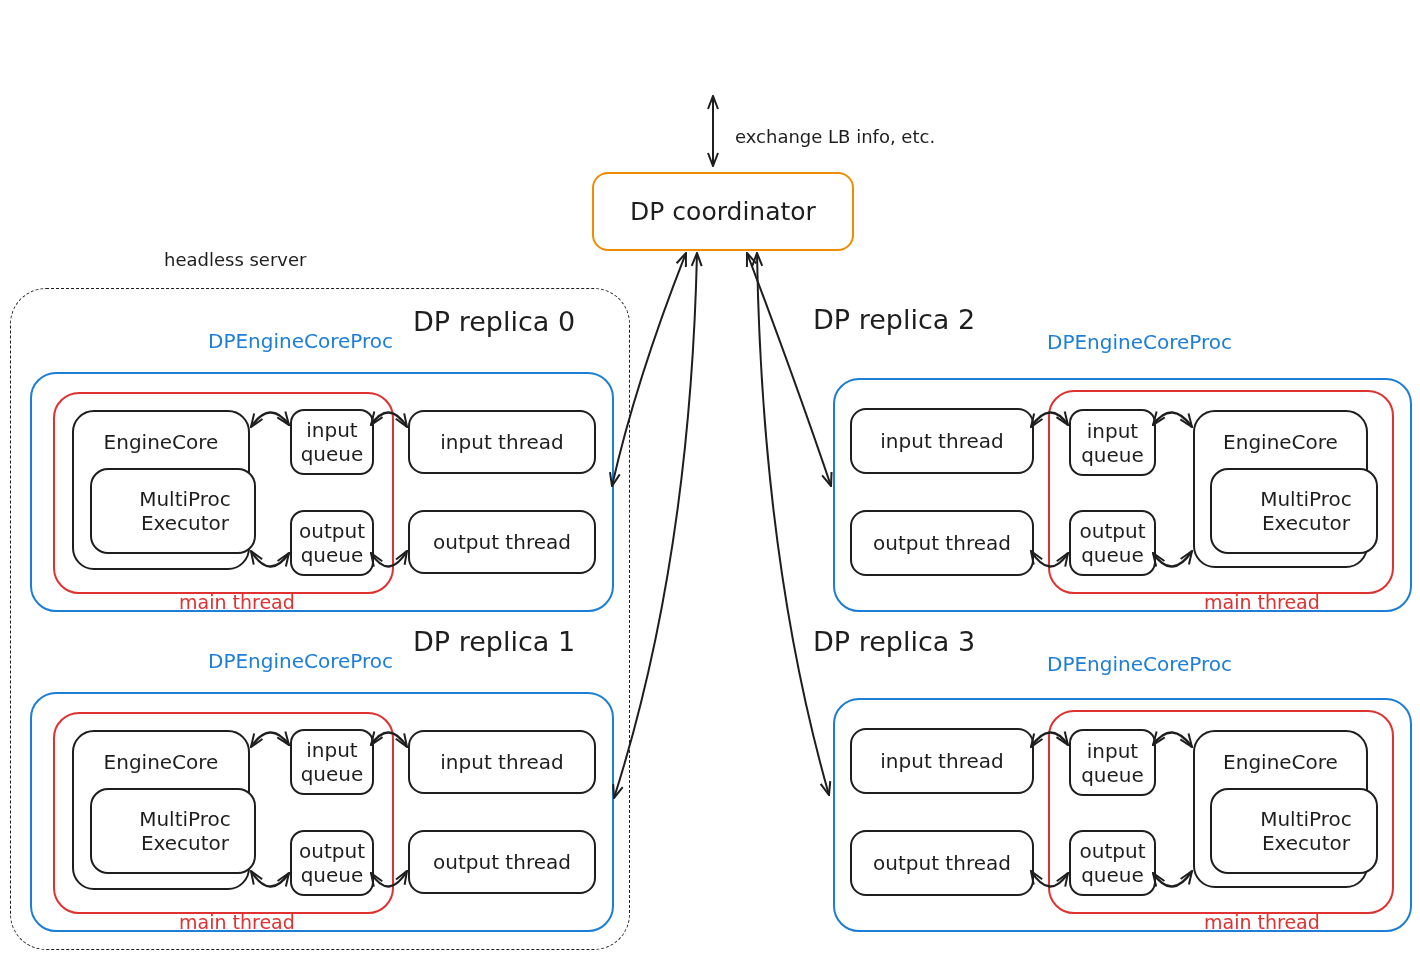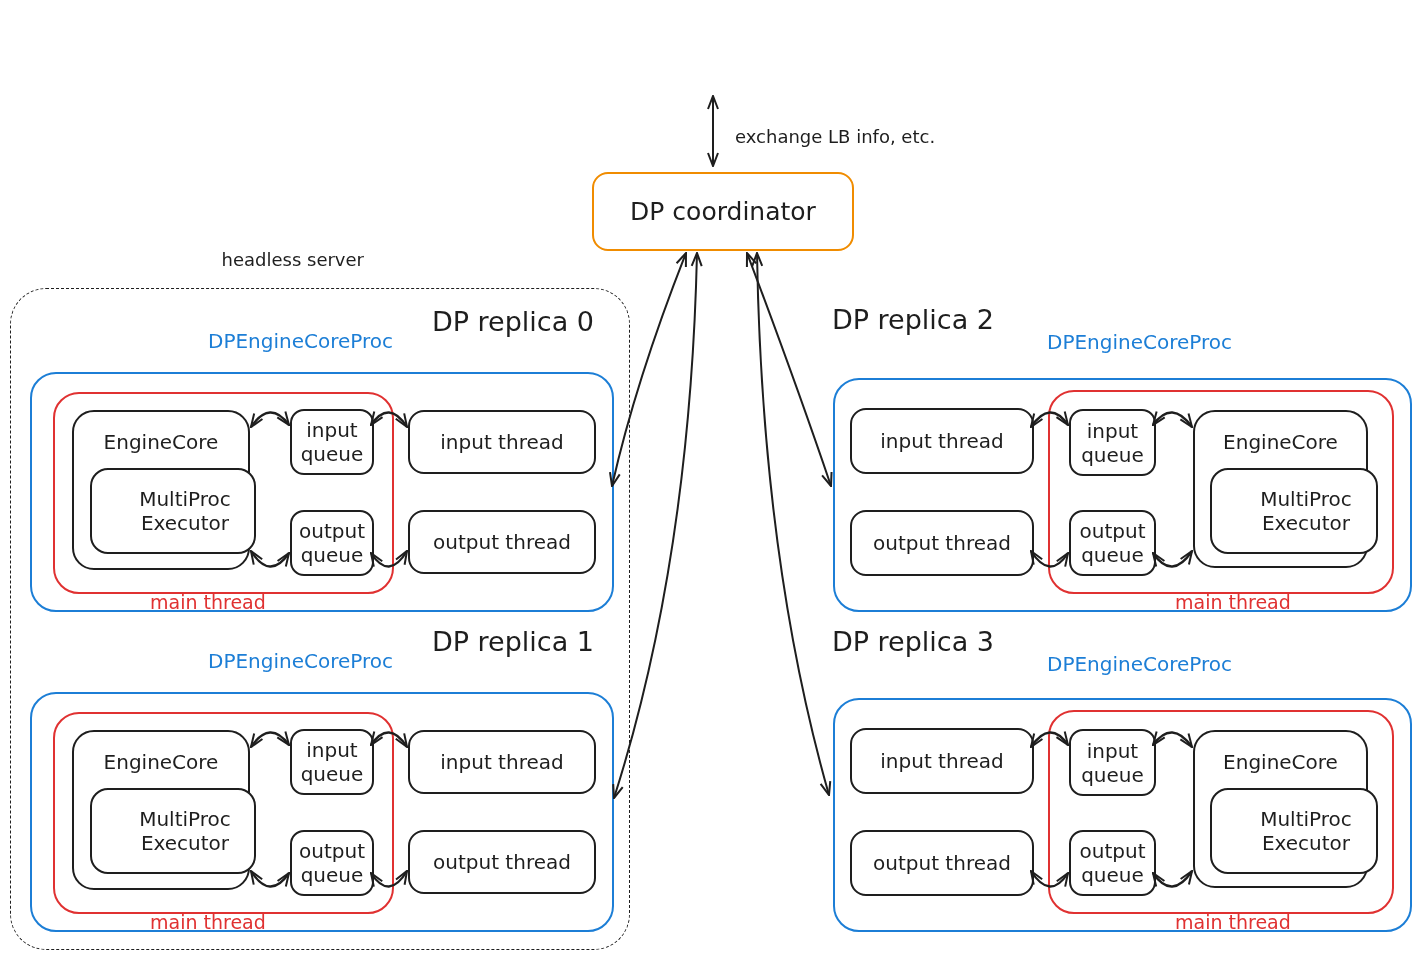--- a/index.html
+++ b/index.html
@@ -10,40 +10,40 @@
           font-family:"DejaVu Sans",sans-serif;color:var(--ink);overflow:hidden;}
   .box{position:absolute;border:2.7px solid var(--ink);border-radius:16px;background:#fff;
        display:flex;align-items:center;justify-content:center;text-align:center;
        font-size:20px;line-height:1.2;white-space:pre-line;}
   .frame{position:absolute;border-radius:26px;background:transparent;}
   .frame.blue{border:2.7px solid var(--blue);}
   .frame.red{border:2.7px solid var(--red);}
   .lbl{position:absolute;color:var(--ink);}
   .node-title{font-size:25px;}
   .replica{position:absolute;width:0;height:0;}
-  .replica-title{font-size:27px;text-align:center;white-space:nowrap;}
+  .replica-title{font-size:27px;text-align:left;white-space:nowrap;}
   .proc-lbl{color:var(--blue);font-size:20px;text-align:center;white-space:nowrap;}
-  .main-lbl{color:var(--red);font-size:19px;white-space:nowrap;}
+  .main-lbl{color:var(--red);font-size:19px;white-space:nowrap;margin-left:29px;}
   .engine{border-radius:22px;align-items:flex-start;padding-top:18px;box-sizing:border-box;}
   .multi{border-radius:18px;padding-left:24px;}
   .queue{border-radius:14px;}
   .thread{border-radius:16px;}
   .dashed-box{position:absolute;border:1.9px dashed var(--ink);border-radius:36px;}
   .small-lbl{font-size:18px;}
   svg.overlay{position:absolute;left:0;top:0;pointer-events:none;}
   svg.overlay path{stroke:var(--ink);stroke-width:2px;fill:none;}
   svg.overlay path.arc{stroke-width:2.3px;}
   marker path{stroke:var(--ink);stroke-width:2.2px;fill:none;}
 </style>
 </head>
 <body>
 
 <div class="canvas">
 
-  <div class="lbl small-lbl" style="left:164px;top:249px;width:200px;text-align:right;">headless server</div>
+  <div class="lbl small-lbl" style="left:164px;top:249px;width:200px;text-align:left;">headless server</div>
   <div class="dashed-box" style="left:10px;top:288px;width:618px;height:660px;"></div>
 
 
   <div class="box node-title" style="left:592px;top:172px;width:258px;height:75px;border-color:var(--orange);">
     <span>DP coordinator</span>
   </div>
 
   <div class="lbl small-lbl" style="left:735px;top:126px;white-space:nowrap;">exchange LB info, etc.</div>
 
   <div class="replica" style="left:30px;top:372px;">

